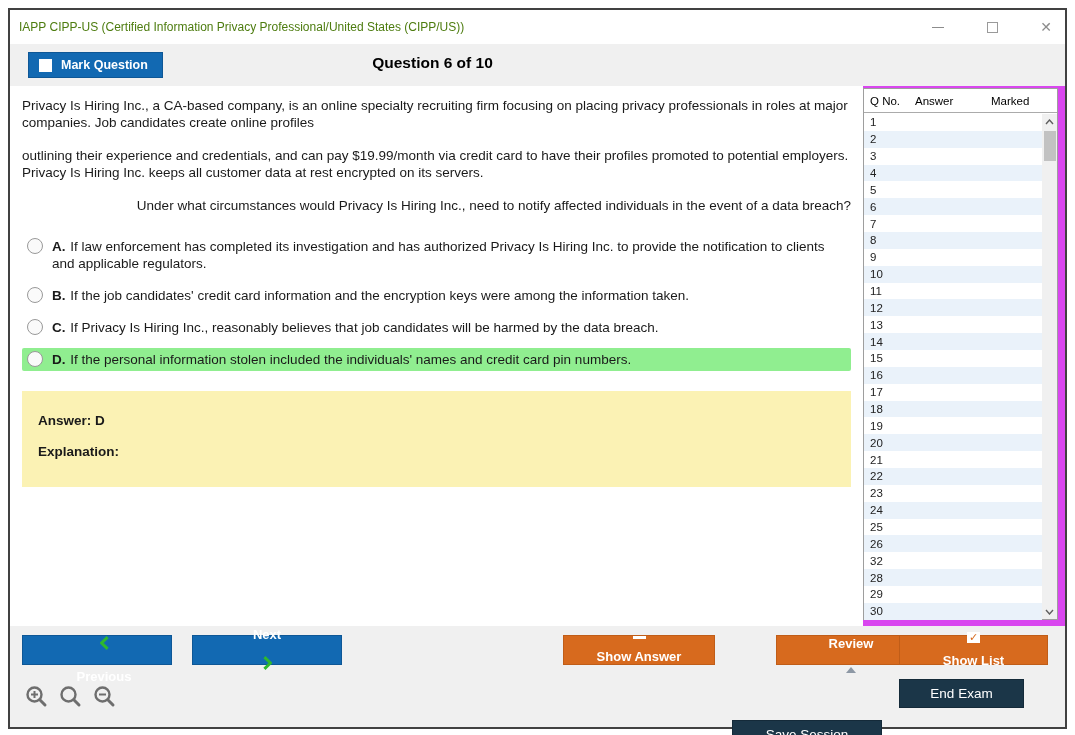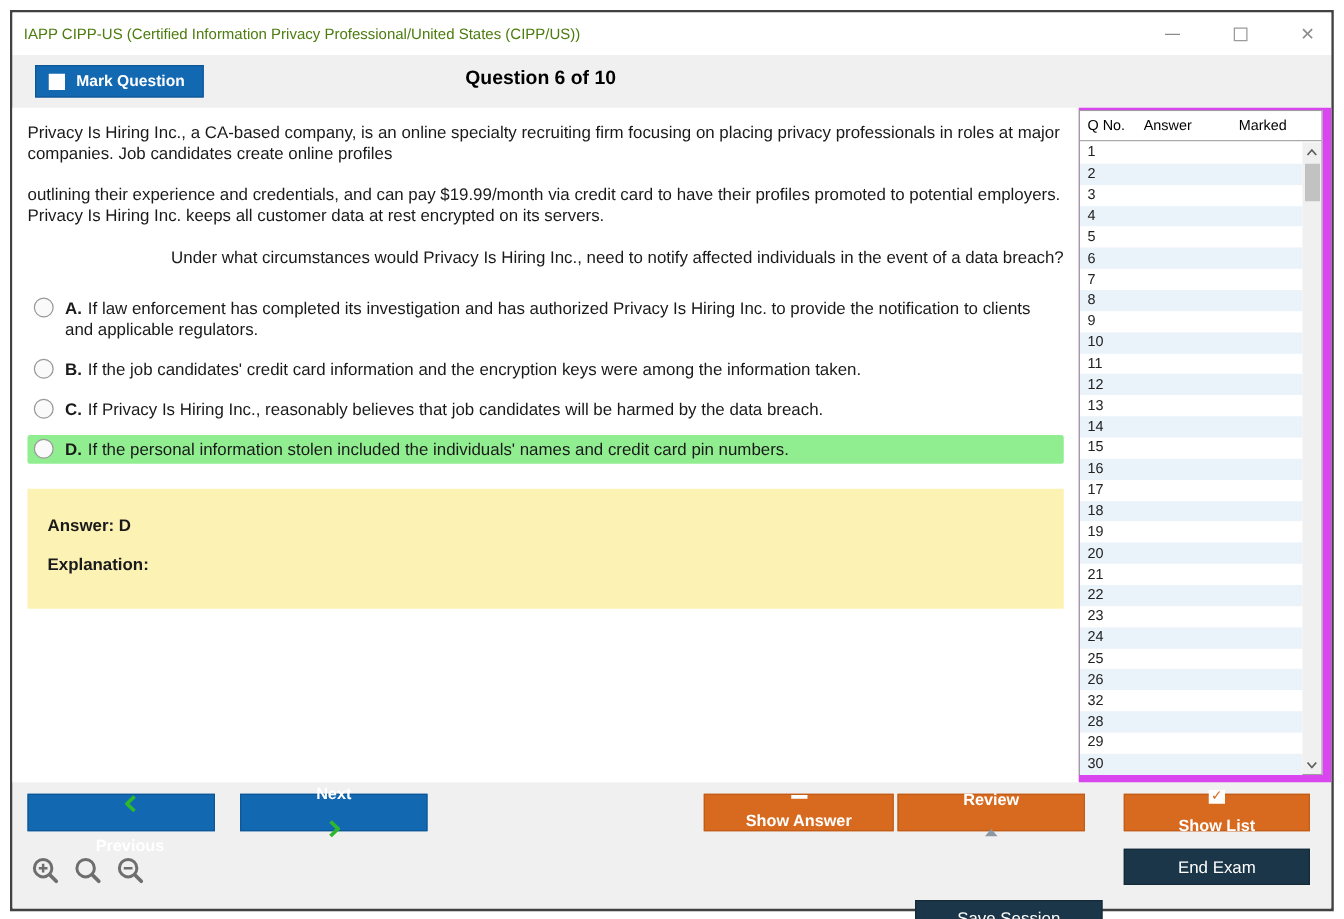--- a/index.html
+++ b/index.html
@@ -58,24 +58,24 @@
   
   .footer{position:relative;height:100px;background:#f0f0f0;}
   .btn{position:absolute;height:30px;display:flex;align-items:center;justify-content:center;
     color:#fff;font-weight:bold;font-size:13px;cursor:default;flex-direction:column;}
   .btn-blue{background:#1269b2;border:1px solid #0e5796;}
   .btn-orange{background:#d76a1e;border:1px solid #c05d18;}
   .btn-navy{background:#1b3648;border:1px solid #142a39;}
   .btn-prev{left:12px;top:9px;width:150px;justify-content:flex-start;padding-left:14px;gap:16px;}
   .btn-next{left:182px;top:9px;width:150px;gap:14px;}
   .btn-show-answer{left:553px;top:9px;width:152px;gap:10px;}
-  .btn-review{left:708px;top:9px;width:150px;padding:0 13px;gap:16px;}
+  .btn-review{left:766px;top:9px;width:150px;justify-content:space-between;padding:0 13px;gap:16px;}
   .btn-show-list{left:889px;top:9px;width:149px;gap:10px;}
   .btn-save{left:722px;top:53px;width:150px;height:29px;font-weight:normal;font-size:13.5px;margin-top:41px;}
-  .btn-end{left:889px;top:53px;width:149px;height:29px;font-weight:normal;font-size:13.5px;}
+  .btn-end{left:889px;top:53px;width:125px;height:29px;font-weight:normal;font-size:13.5px;}
   .tri-up{width:0;height:0;border-left:5px solid transparent;border-right:5px solid transparent;border-bottom:6px solid #8d98a5;}
   .zoom-icons{position:absolute;left:14px;top:58px;display:flex;gap:8px;}
   .zoom-icons .zi{width:26px;height:26px;display:flex;align-items:center;justify-content:center;}
 </style>
 </head>
 <body>
 
 <div class="frame">
 
   <div class="titlebar">

